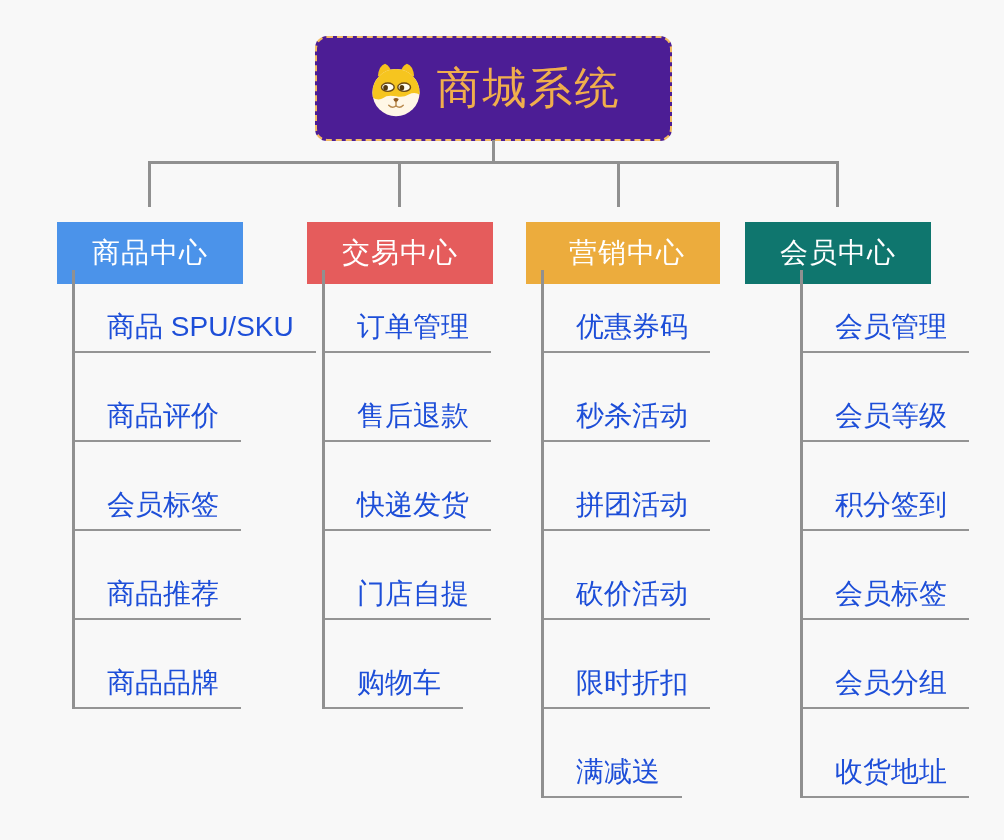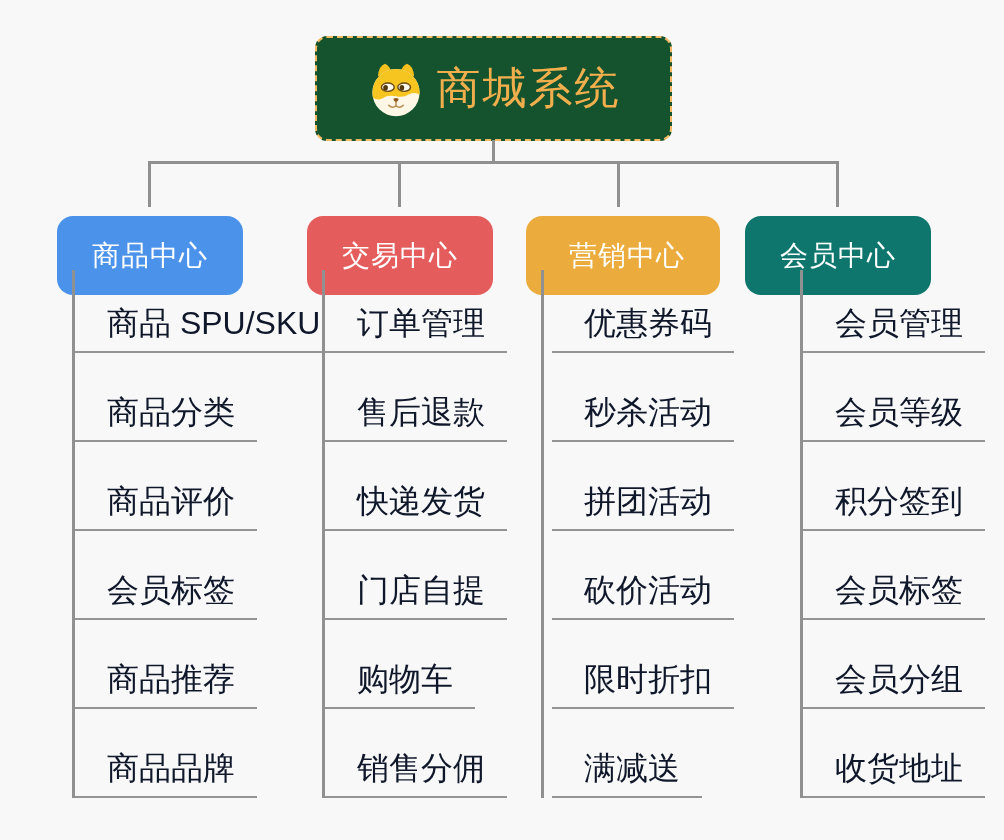--- a/index.html
+++ b/index.html
@@ -6,45 +6,45 @@
   body {
     width:1004px; height:840px;
     background:#F8F8F8;
     font-family:"Liberation Sans", sans-serif;
     position:relative;
     overflow:hidden;
   }
   .line { position:absolute; background:#909090; }
   .root-node {
     position:absolute; left:315px; top:36px; width:357px; height:105px;
-    background:#14532d; border:2px dashed #F3BA63; border-radius:12px;
+    background:#4c1d95; border:2px dashed #F3BA63; border-radius:12px;
     box-sizing:border-box;
     display:flex; align-items:center; justify-content:center; gap:12px;
   }
   .root-title {
     font-size:44px; color:#F0AE4C; letter-spacing:2px; white-space:nowrap;
   }
   .dog { width:58px; height:58px; flex:0 0 auto; }
   .branch-box {
-    position:absolute; top:216px; width:186px; height:79px;
-    border-radius:16px; color:#FFFFFF; font-size:28px;
+    position:absolute; top:222px; width:186px; height:62px;
+    border-radius:0; color:#FFFFFF; font-size:28px;
     display:flex; align-items:center; justify-content:center;
     letter-spacing:1px; white-space:nowrap;
   }
   .children {
     position:absolute; top:270px; margin:0; padding:0; list-style:none;
     border-left:3px solid #909090;
   }
   .children li { height:89px; display:flex; align-items:flex-end; }
   .children li:first-child { height:83px; }
   .children li span {
     display:inline-block;
     border-bottom:2px solid #949494;
     padding:0 22px 5px 32px;
-    font-size:32px; color:#0f172a; white-space:nowrap;
+    font-size:28px; color:#1d4ed8; white-space:nowrap;
   }
 </style>
 </head>
 <body>
 
 <div class="root-node">
   <svg class="dog" viewBox="0 0 64 64" aria-hidden="true">
     <path d="M12 18 Q13 6 20 4 Q26 7 27 14 Z" fill="#F6C11E"></path>
     <path d="M52 18 Q51 6 44 4 Q38 7 37 14 Z" fill="#F6C11E"></path>
     <circle cx="32" cy="36" r="26" fill="#FFF7E6"></circle>
@@ -75,23 +75,20 @@
 <div class="branch-box" style="left: 57px; background-color: rgb(75, 147, 234);">商品中心</div>
 <div class="branch-box" style="left: 307px; background-color: rgb(229, 92, 92);">交易中心</div>
 <div class="branch-box" style="left: 526px; background-color: rgb(236, 172, 61); padding-left: 8px;">营销中心</div>
 <div class="branch-box" style="left: 745px; background-color: #0f766e;">会员中心</div>
 
 <ul class="children" style="left:72px;">
   <li>
       <span>商品 SPU/SKU</span>
     </li>
   <li>
-      <span>商品分类</span>
-    </li>
-  <li>
       <span>商品评价</span>
     </li>
   <li>
       <span>会员标签</span>
     </li>
   <li>
       <span>商品推荐</span>
     </li>
   <li>
       <span>商品品牌</span>
@@ -107,26 +104,23 @@
     </li>
   <li>
       <span>快递发货</span>
     </li>
   <li>
       <span>门店自提</span>
     </li>
   <li>
       <span>购物车</span>
     </li>
-  <li>
-      <span>销售分佣</span>
-    </li>
 </ul>
 
-<ul class="children" style="left:541px;padding-left:8px;">
+<ul class="children" style="left:541px;">
   <li>
       <span>优惠券码</span>
     </li>
   <li>
       <span>秒杀活动</span>
     </li>
   <li>
       <span>拼团活动</span>
     </li>
   <li>

